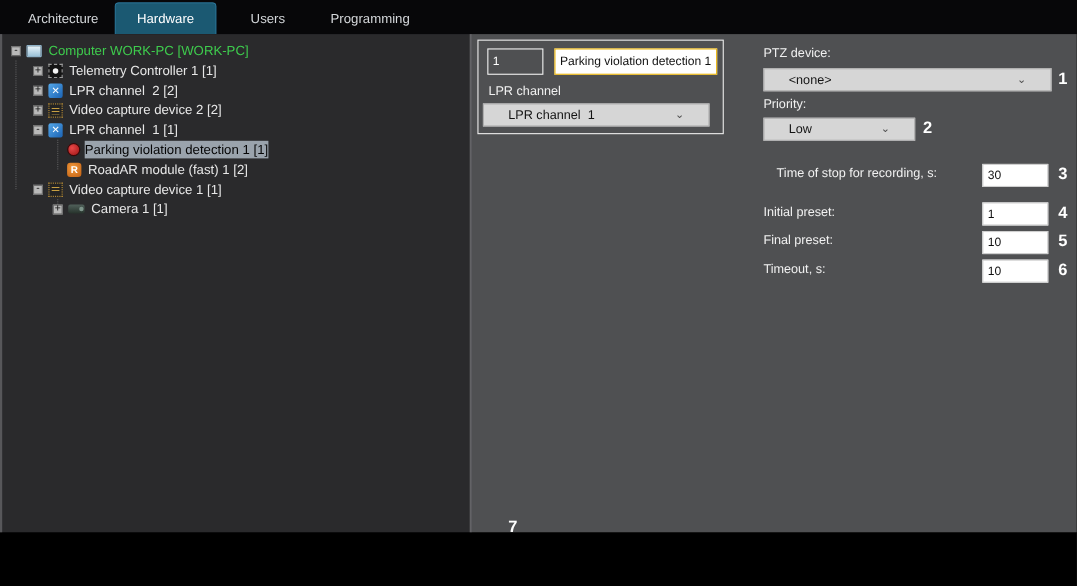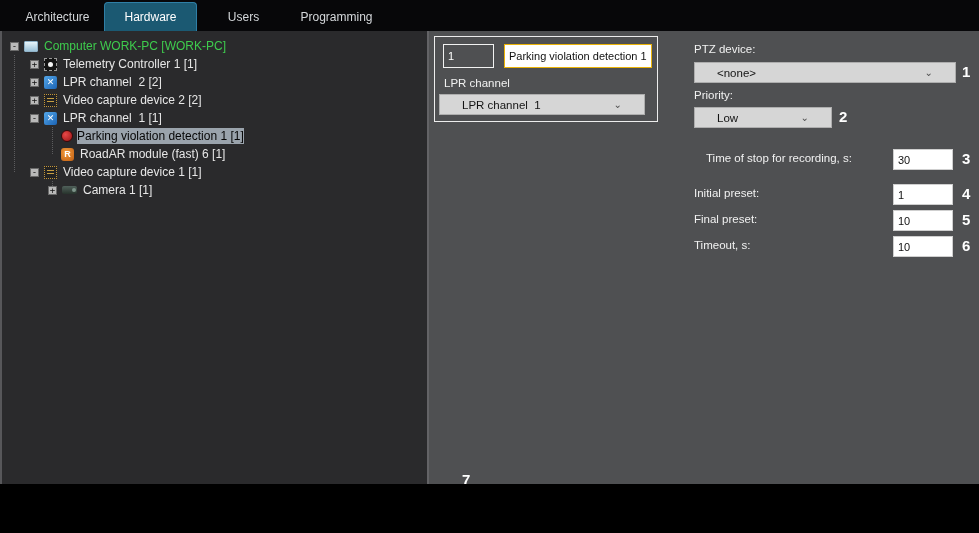--- a/index.html
+++ b/index.html
@@ -138,21 +138,21 @@
         <span class="row-label">LPR channel  1 [1]</span>
       </div>
 
       <div class="trow selected" style="padding-left:59px;">
         <span class="ticon icon-parking" style="margin-left:0;"></span>
         <span class="row-label">Parking violation detection 1 [1]</span>
       </div>
 
       <div class="trow" style="padding-left:59px;">
         <span class="ticon icon-roadar" style="margin-left:0;">R</span>
-        <span class="row-label">RoadAR module (fast) 6 [1]</span>
+        <span class="row-label">RoadAR module (fast) 1 [2]</span>
       </div>
 
       <div class="trow" style="padding-left:28px;">
         <span class="expander">-</span>
         <span class="ticon icon-chip"></span>
         <span class="row-label">Video capture device 1 [1]</span>
       </div>
 
       <div class="trow" style="padding-left:46px;">
         <span class="expander">+</span>

